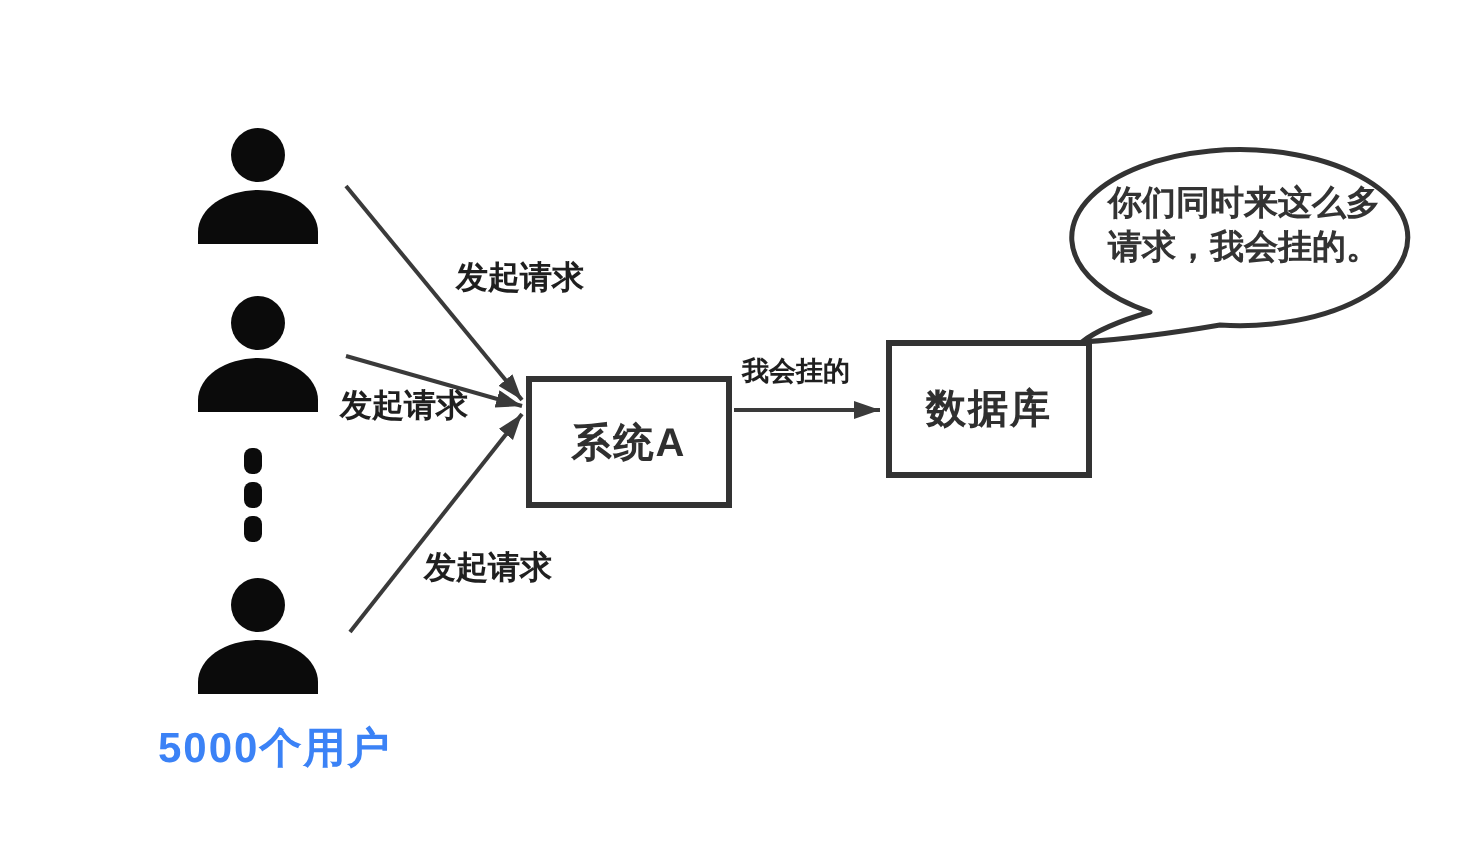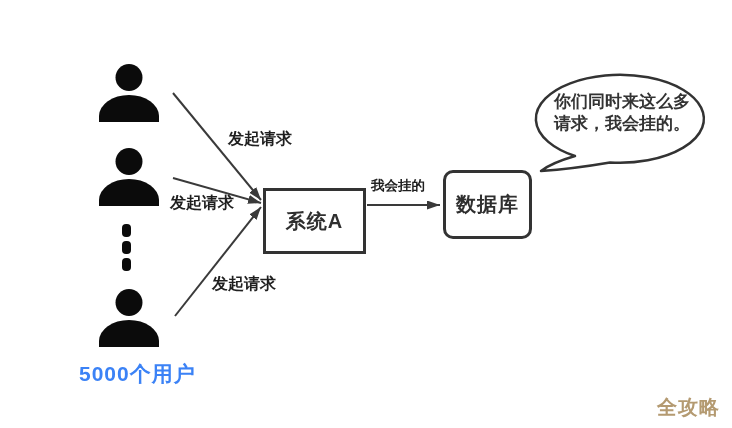--- a/index.html
+++ b/index.html
@@ -7,21 +7,21 @@
     position:relative;width:732px;height:428px;background:#ffffff;overflow:hidden;
     font-family:"Liberation Sans",sans-serif;
   }
   .layer{position:absolute;left:0;top:0;}
   .node{
     position:absolute;border:3px solid #333333;background:#ffffff;
     display:flex;align-items:center;justify-content:center;
     font-size:20px;font-weight:bold;color:#2f2f2f;letter-spacing:1px;box-sizing:border-box;
   }
   .node-system{left:263px;top:188px;width:103px;height:66px;}
-  .node-db{left:443px;top:170px;width:89px;height:69px;border-radius:10px;}
+  .node-db{left:443px;top:170px;width:103px;height:69px;}
   .lbl{
     position:absolute;font-size:16px;font-weight:bold;color:#1f1f1f;white-space:nowrap;
   }
   .lbl-req1{left:228px;top:129px;}
   .lbl-req2{left:170px;top:193px;}
   .lbl-req3{left:212px;top:274px;}
   .lbl-call{left:371px;top:177px;font-size:13.5px;}
   .users-count{
     position:absolute;left:79px;top:360px;font-size:21px;font-weight:bold;color:#3b82f6;
     letter-spacing:1px;white-space:nowrap;
@@ -82,15 +82,14 @@
   <div class="lbl lbl-req3">发起请求</div>
   <div class="lbl lbl-call">我会挂的</div>
 
   <div class="users-count">5000个用户</div>
 
   <div class="bubble-text">
     <div>你们同时来这么多</div>
     <div>请求，我会挂的。</div>
   </div>
 
-  <div class="watermark">全攻略</div>
 
 </div>
 
 </body></html>

